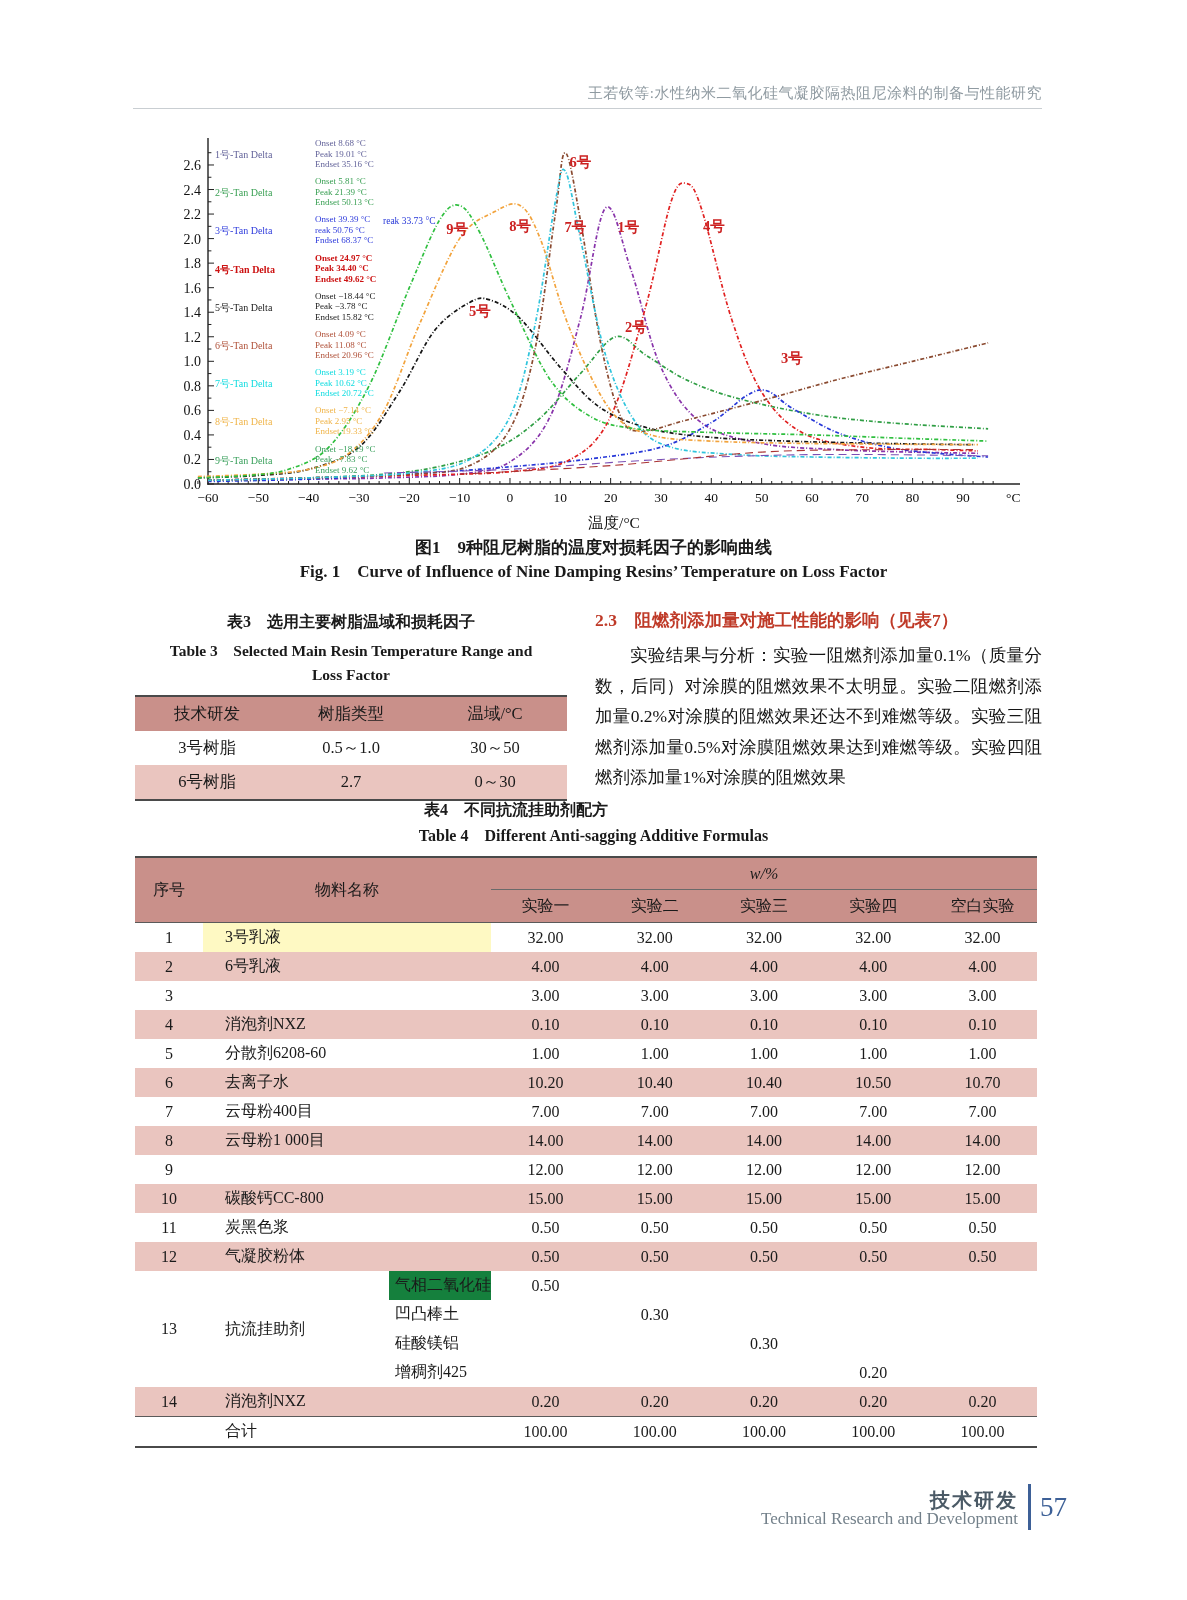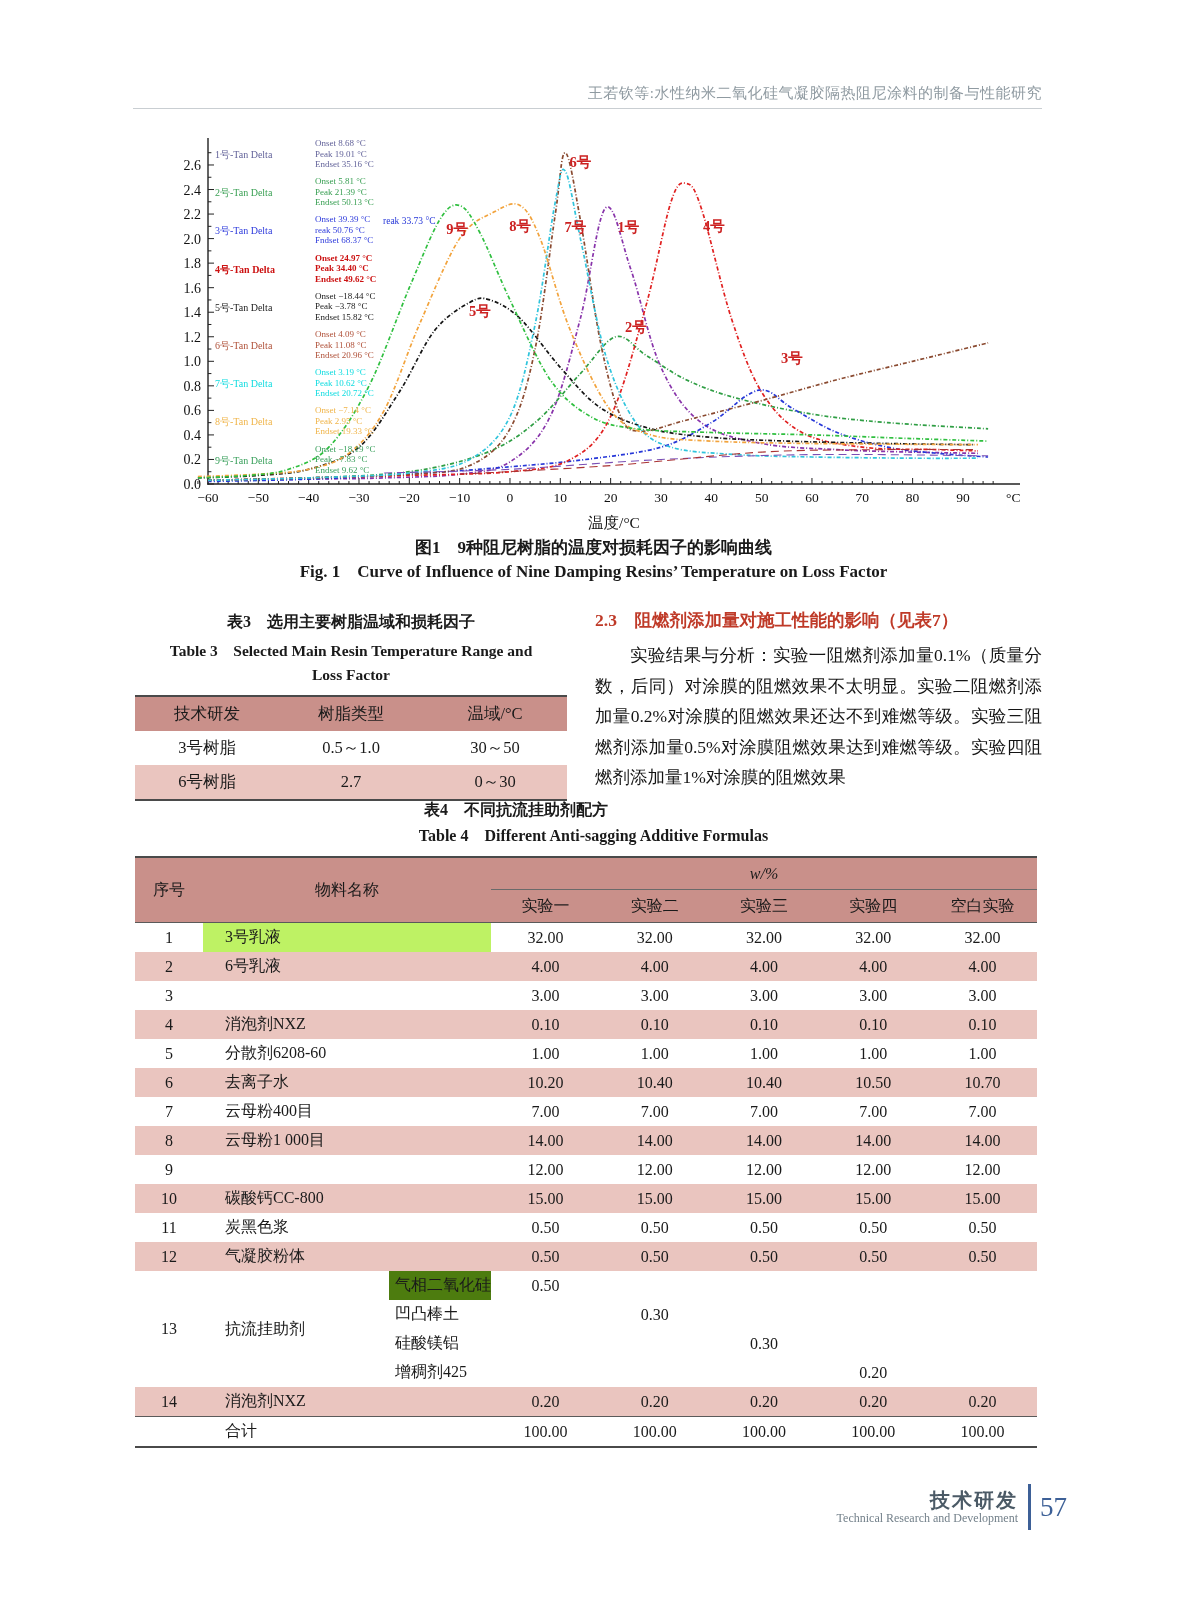--- a/index.html
+++ b/index.html
@@ -47,21 +47,21 @@
   #t4 .c-center{justify-content:center;}
   #t4 .c-left{justify-content:flex-start;padding-left:22px;}
   #t4 .wline{border-bottom:1px solid #6a6a6a;}
   #t4 .hdr-band{border-bottom:1.5px solid #5a5a5a;}
   #t4 .total-top{border-top:1.2px solid #5a5a5a;}
 
   
   #footer{position:absolute;right:120px;top:1484px;display:flex;align-items:center;}
   .ft-txt{text-align:right;margin-right:10px;}
   .ft-cn{font-weight:bold;font-size:20px;color:#4b5a66;letter-spacing:2px;line-height:22px;}
-  .ft-en{font-size:12px;color:#73808a;line-height:15px;}
+  .ft-en{font-size:17px;color:#73808a;line-height:15px;}
   .ft-bar{width:3px;height:46px;background:#3d6097;margin-right:9px;}
   .ft-num{font-size:27px;color:#3d6097;}
 </style>
 </head>
 <body>
 
 <div id="page">
 
   <div class="hdr-text">王若钦等:水性纳米二氧化硅气凝胶隔热阻尼涂料的制备与性能研究</div>
   <div class="hdr-rule"></div>
@@ -326,21 +326,21 @@
   <div id="t4">
       <div class="hc hdr-band" style="grid-area: 1 / 1 / 3; background: rgb(201, 144, 138);">序号</div>
       <div class="hc hdr-band" style="grid-area: 1 / 2 / 3 / 4; background: rgb(201, 144, 138);">物料名称</div>
       <div class="hc wline" style="grid-area: 1 / 4 / auto / 9; background: rgb(201, 144, 138); height: 31px; font-style: italic;">w/%</div>
       <div class="hc hdr-band" style="grid-area: 2 / 4; background: rgb(201, 144, 138); height: 32px;">实验一</div>
       <div class="hc hdr-band" style="grid-area: 2 / 5; background: rgb(201, 144, 138); height: 32px;">实验二</div>
       <div class="hc hdr-band" style="grid-area: 2 / 6; background: rgb(201, 144, 138); height: 32px;">实验三</div>
       <div class="hc hdr-band" style="grid-area: 2 / 7; background: rgb(201, 144, 138); height: 32px;">实验四</div>
       <div class="hc hdr-band" style="grid-area: 2 / 8; background: rgb(201, 144, 138); height: 32px;">空白实验</div>
       <div class="cell c-center" style="grid-area: 3 / 1; background: rgb(255, 255, 255);">1</div>
-      <div class="cell c-left" style="grid-area: 3 / 2 / auto / 4; background: #bef264;">3号乳液</div>
+      <div class="cell c-left" style="grid-area: 3 / 2 / auto / 4; background: #fef9c3;">3号乳液</div>
       <div class="cell c-center" style="grid-area: 3 / 4; background: rgb(255, 255, 255);">32.00</div>
       <div class="cell c-center" style="grid-area: 3 / 5; background: rgb(255, 255, 255);">32.00</div>
       <div class="cell c-center" style="grid-area: 3 / 6; background: rgb(255, 255, 255);">32.00</div>
       <div class="cell c-center" style="grid-area: 3 / 7; background: rgb(255, 255, 255);">32.00</div>
       <div class="cell c-center" style="grid-area: 3 / 8; background: rgb(255, 255, 255);">32.00</div>
       <div class="cell c-center" style="grid-area: 4 / 1; background: rgb(234, 197, 191);">2</div>
       <div class="cell c-left" style="grid-area: 4 / 2 / auto / 4; background: rgb(234, 197, 191);">6号乳液</div>
       <div class="cell c-center" style="grid-area: 4 / 4; background: rgb(234, 197, 191);">4.00</div>
       <div class="cell c-center" style="grid-area: 4 / 5; background: rgb(234, 197, 191);">4.00</div>
       <div class="cell c-center" style="grid-area: 4 / 6; background: rgb(234, 197, 191);">4.00</div>
@@ -409,21 +409,21 @@
       <div class="cell c-center" style="grid-area: 13 / 8; background: rgb(255, 255, 255);">0.50</div>
       <div class="cell c-center" style="grid-area: 14 / 1; background: rgb(234, 197, 191);">12</div>
       <div class="cell c-left" style="grid-area: 14 / 2 / auto / 4; background: rgb(234, 197, 191);">气凝胶粉体</div>
       <div class="cell c-center" style="grid-area: 14 / 4; background: rgb(234, 197, 191);">0.50</div>
       <div class="cell c-center" style="grid-area: 14 / 5; background: rgb(234, 197, 191);">0.50</div>
       <div class="cell c-center" style="grid-area: 14 / 6; background: rgb(234, 197, 191);">0.50</div>
       <div class="cell c-center" style="grid-area: 14 / 7; background: rgb(234, 197, 191);">0.50</div>
       <div class="cell c-center" style="grid-area: 14 / 8; background: rgb(234, 197, 191);">0.50</div>
       <div class="cell c-center" style="grid-area: 15 / 1 / 19; background: rgb(255, 255, 255); height: auto;">13</div>
       <div class="cell c-left" style="grid-area: 15 / 2 / 19; background: rgb(255, 255, 255); height: auto;">抗流挂助剂</div>
-      <div class="cell c-left" style="grid-area: 15 / 3; background: #4d7c0f; padding-left: 6px;">气相二氧化硅</div>
+      <div class="cell c-left" style="grid-area: 15 / 3; background: #15803d; padding-left: 6px;">气相二氧化硅</div>
       <div class="cell c-center" style="grid-area: 15 / 4; background: rgb(255, 255, 255);">0.50</div>
       <div class="cell c-center" style="grid-area: 15 / 5; background: rgb(255, 255, 255);"></div>
       <div class="cell c-center" style="grid-area: 15 / 6; background: rgb(255, 255, 255);"></div>
       <div class="cell c-center" style="grid-area: 15 / 7; background: rgb(255, 255, 255);"></div>
       <div class="cell c-center" style="grid-area: 15 / 8; background: rgb(255, 255, 255);"></div>
       <div class="cell c-left" style="grid-area: 16 / 3; background: rgb(255, 255, 255); padding-left: 6px;">凹凸棒土</div>
       <div class="cell c-center" style="grid-area: 16 / 4; background: rgb(255, 255, 255);"></div>
       <div class="cell c-center" style="grid-area: 16 / 5; background: rgb(255, 255, 255);">0.30</div>
       <div class="cell c-center" style="grid-area: 16 / 6; background: rgb(255, 255, 255);"></div>
       <div class="cell c-center" style="grid-area: 16 / 7; background: rgb(255, 255, 255);"></div>

